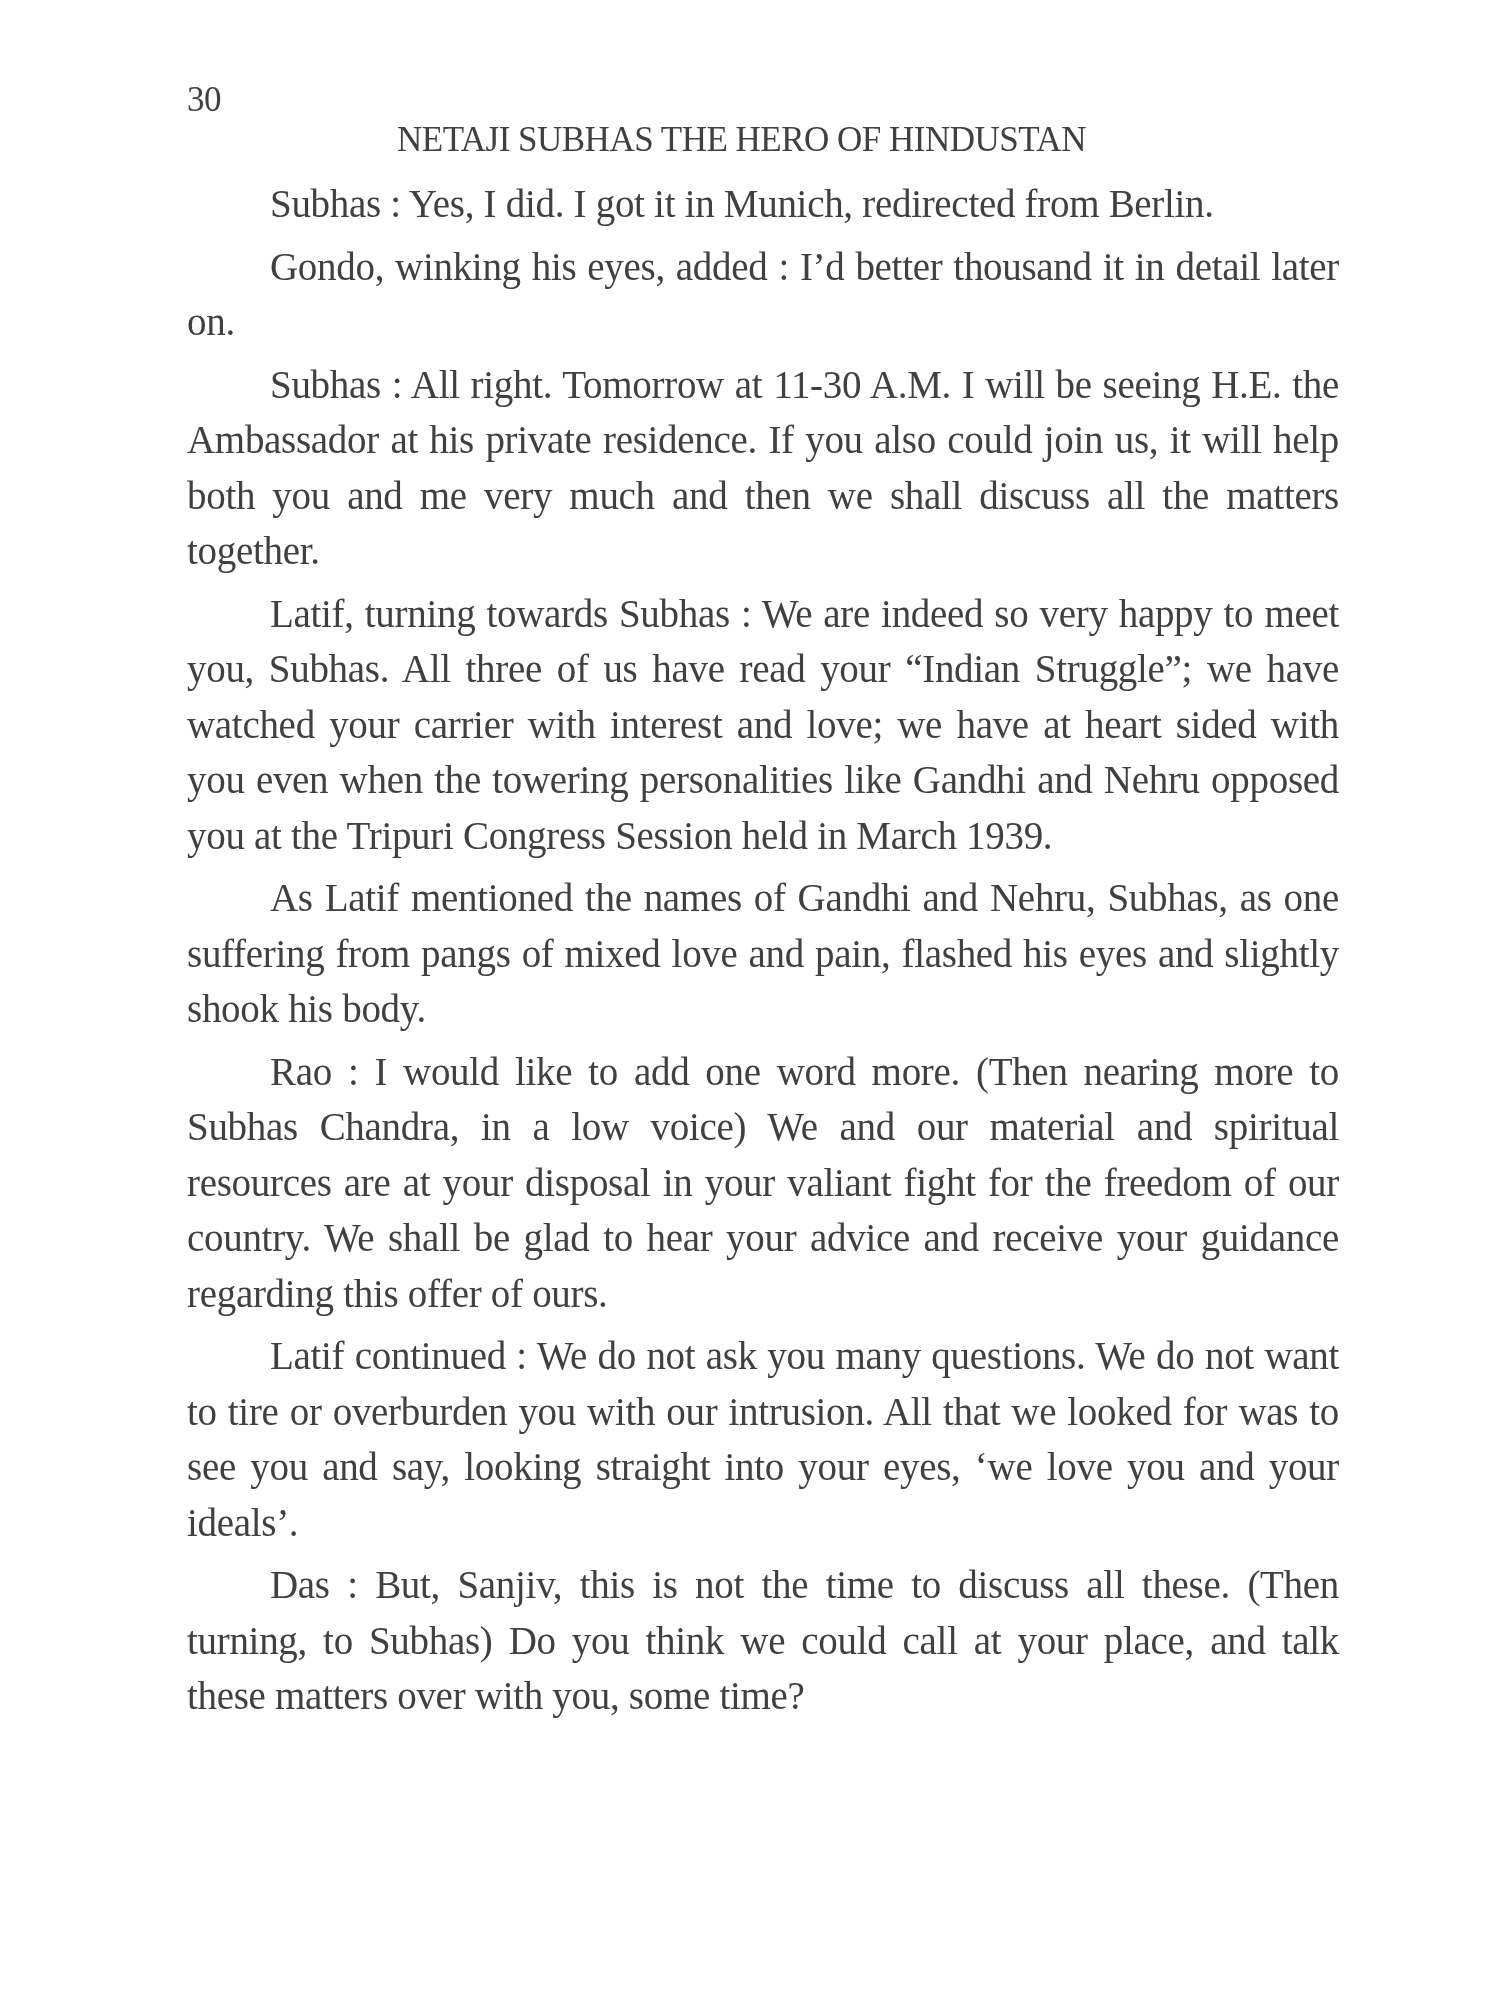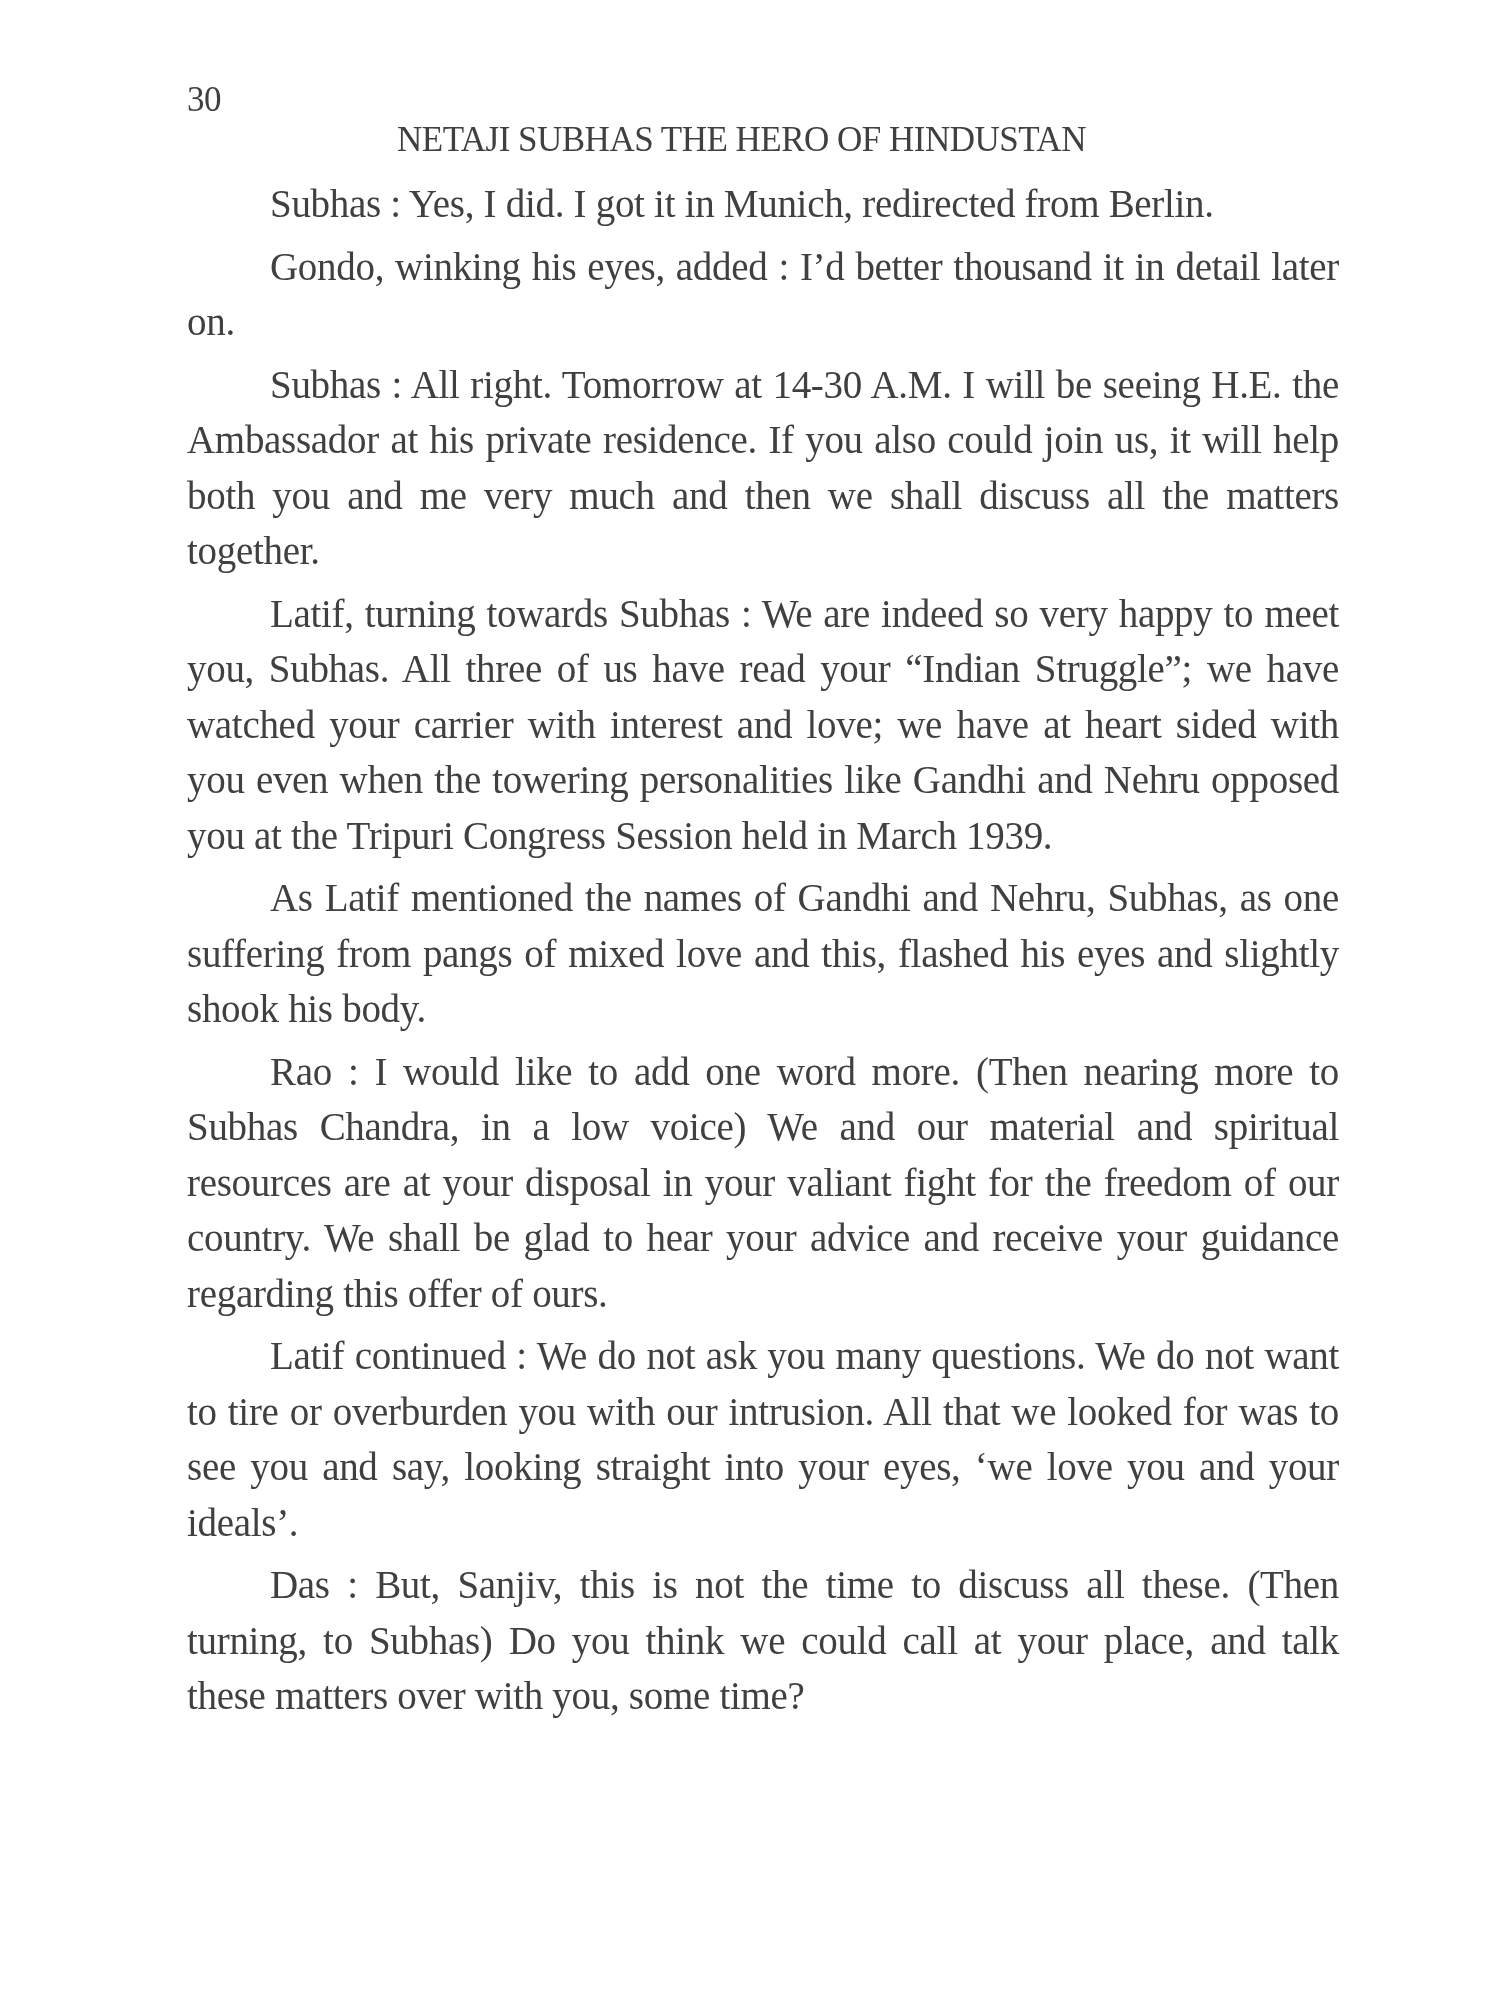--- a/index.html
+++ b/index.html
@@ -29,20 +29,20 @@
 
 <div class="page">
   <div class="running-head">
     <span class="page-number">30</span>
     <span class="book-title">NETAJI SUBHAS THE HERO OF HINDUSTAN</span>
   </div>
 
   <div class="body-text">
     <p class="para">Subhas : Yes, I did. I got it in Munich, redirected from Berlin.</p>
     <p class="para">Gondo, winking his eyes, added : I’d better thousand it in detail later on.</p>
-    <p class="para">Subhas : All right. Tomorrow at 14-30 A.M. I will be seeing H.E. the Ambassador at his private residence. If you also could join us, it will help both you and me very much and then we shall discuss all the matters together.</p>
+    <p class="para">Subhas : All right. Tomorrow at 11-30 A.M. I will be seeing H.E. the Ambassador at his private residence. If you also could join us, it will help both you and me very much and then we shall discuss all the matters together.</p>
     <p class="para">Latif, turning towards Subhas : We are indeed so very happy to meet you, Subhas. All three of us have read your “Indian Struggle”; we have watched your carrier with interest and love; we have at heart sided with you even when the towering personalities like Gandhi and Nehru opposed you at the Tripuri Congress Session held in March 1939.</p>
-    <p class="para">As Latif mentioned the names of Gandhi and Nehru, Subhas, as one suffering from pangs of mixed love and this, flashed his eyes and slightly shook his body.</p>
+    <p class="para">As Latif mentioned the names of Gandhi and Nehru, Subhas, as one suffering from pangs of mixed love and pain, flashed his eyes and slightly shook his body.</p>
     <p class="para">Rao : I would like to add one word more. (Then nearing more to Subhas Chandra, in a low voice) We and our material and spiritual resources are at your disposal in your valiant fight for the freedom of our country. We shall be glad to hear your advice and receive your guidance regarding this offer of ours.</p>
     <p class="para">Latif continued : We do not ask you many questions. We do not want to tire or overburden you with our intrusion. All that we looked for was to see you and say, looking straight into your eyes, ‘we love you and your ideals’.</p>
     <p class="para">Das : But, Sanjiv, this is not the time to discuss all these. (Then turning, to Subhas) Do you think we could call at your place, and talk these matters over with you, some time?</p>
   </div>
 </div>
 
 </body></html>

